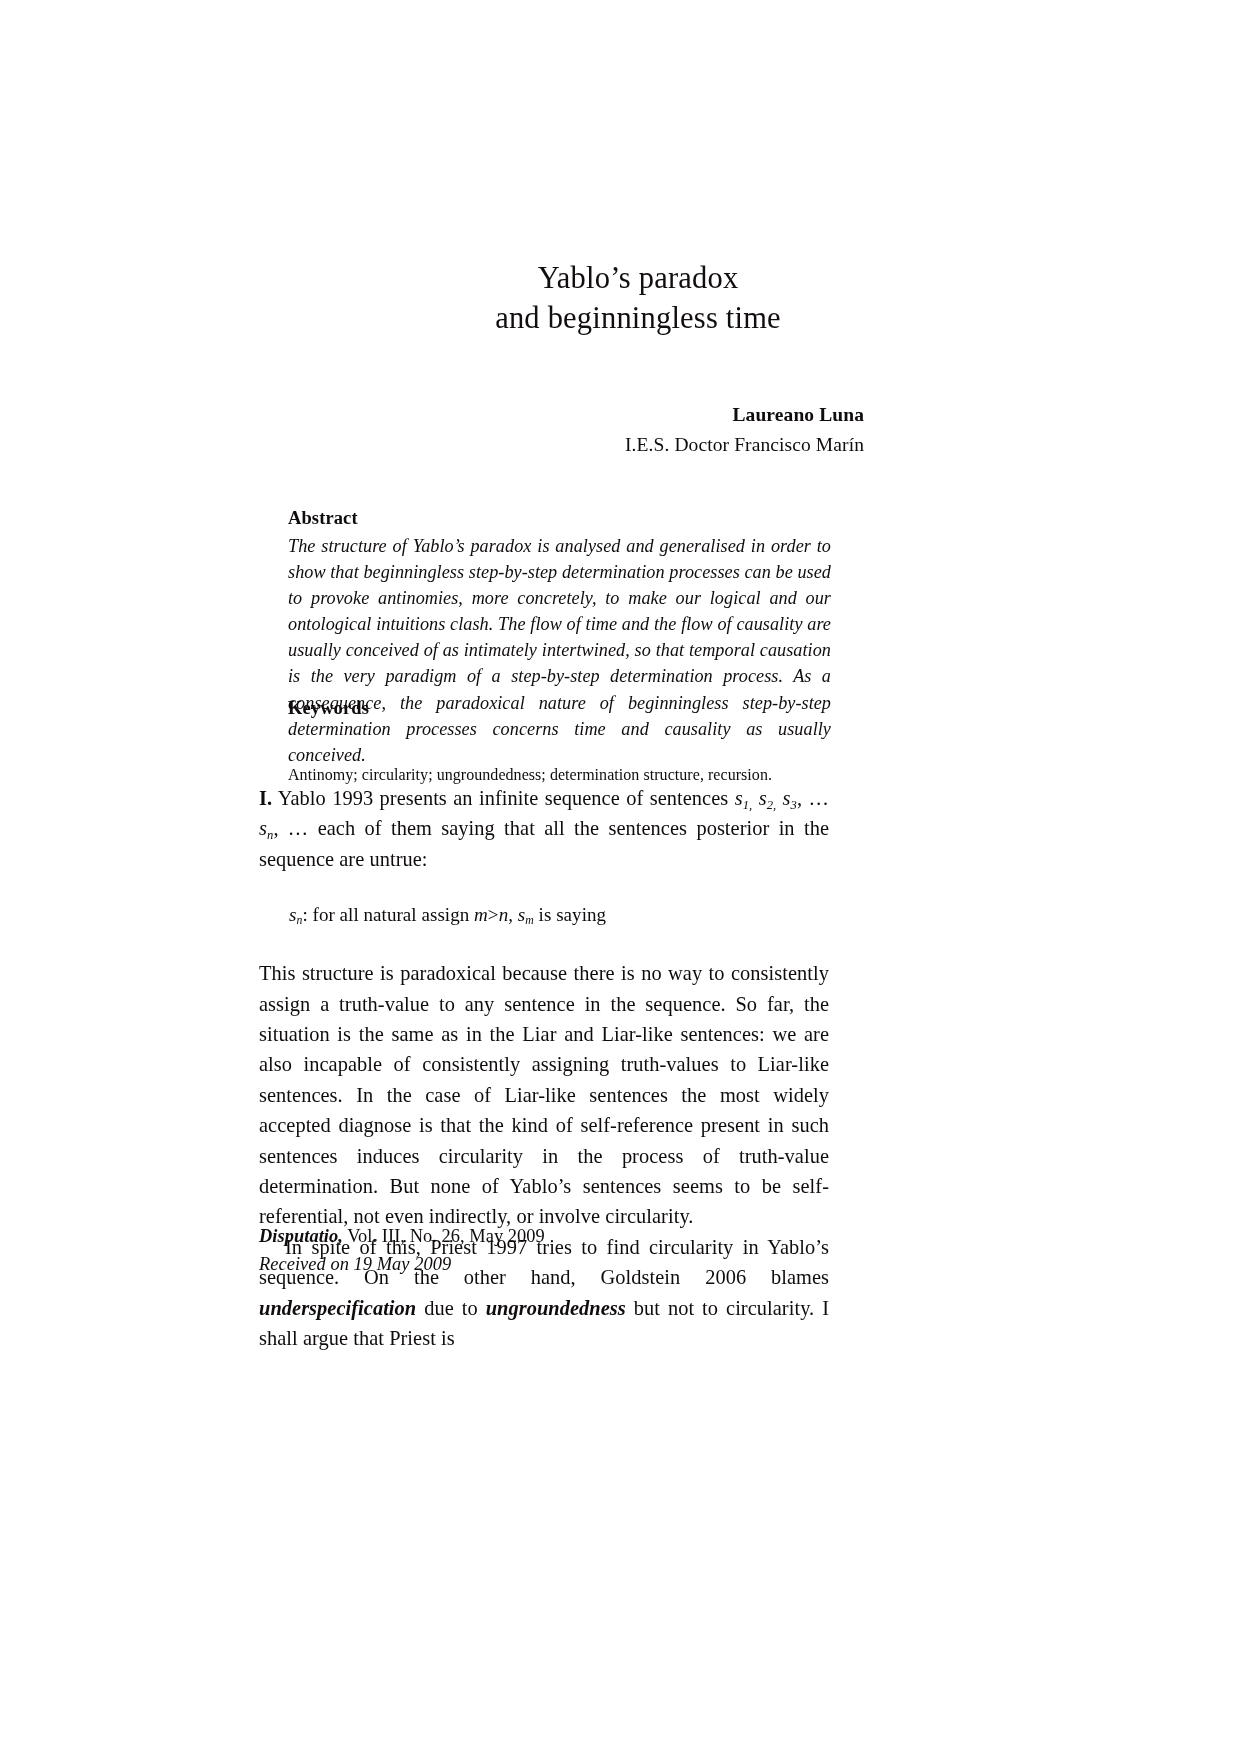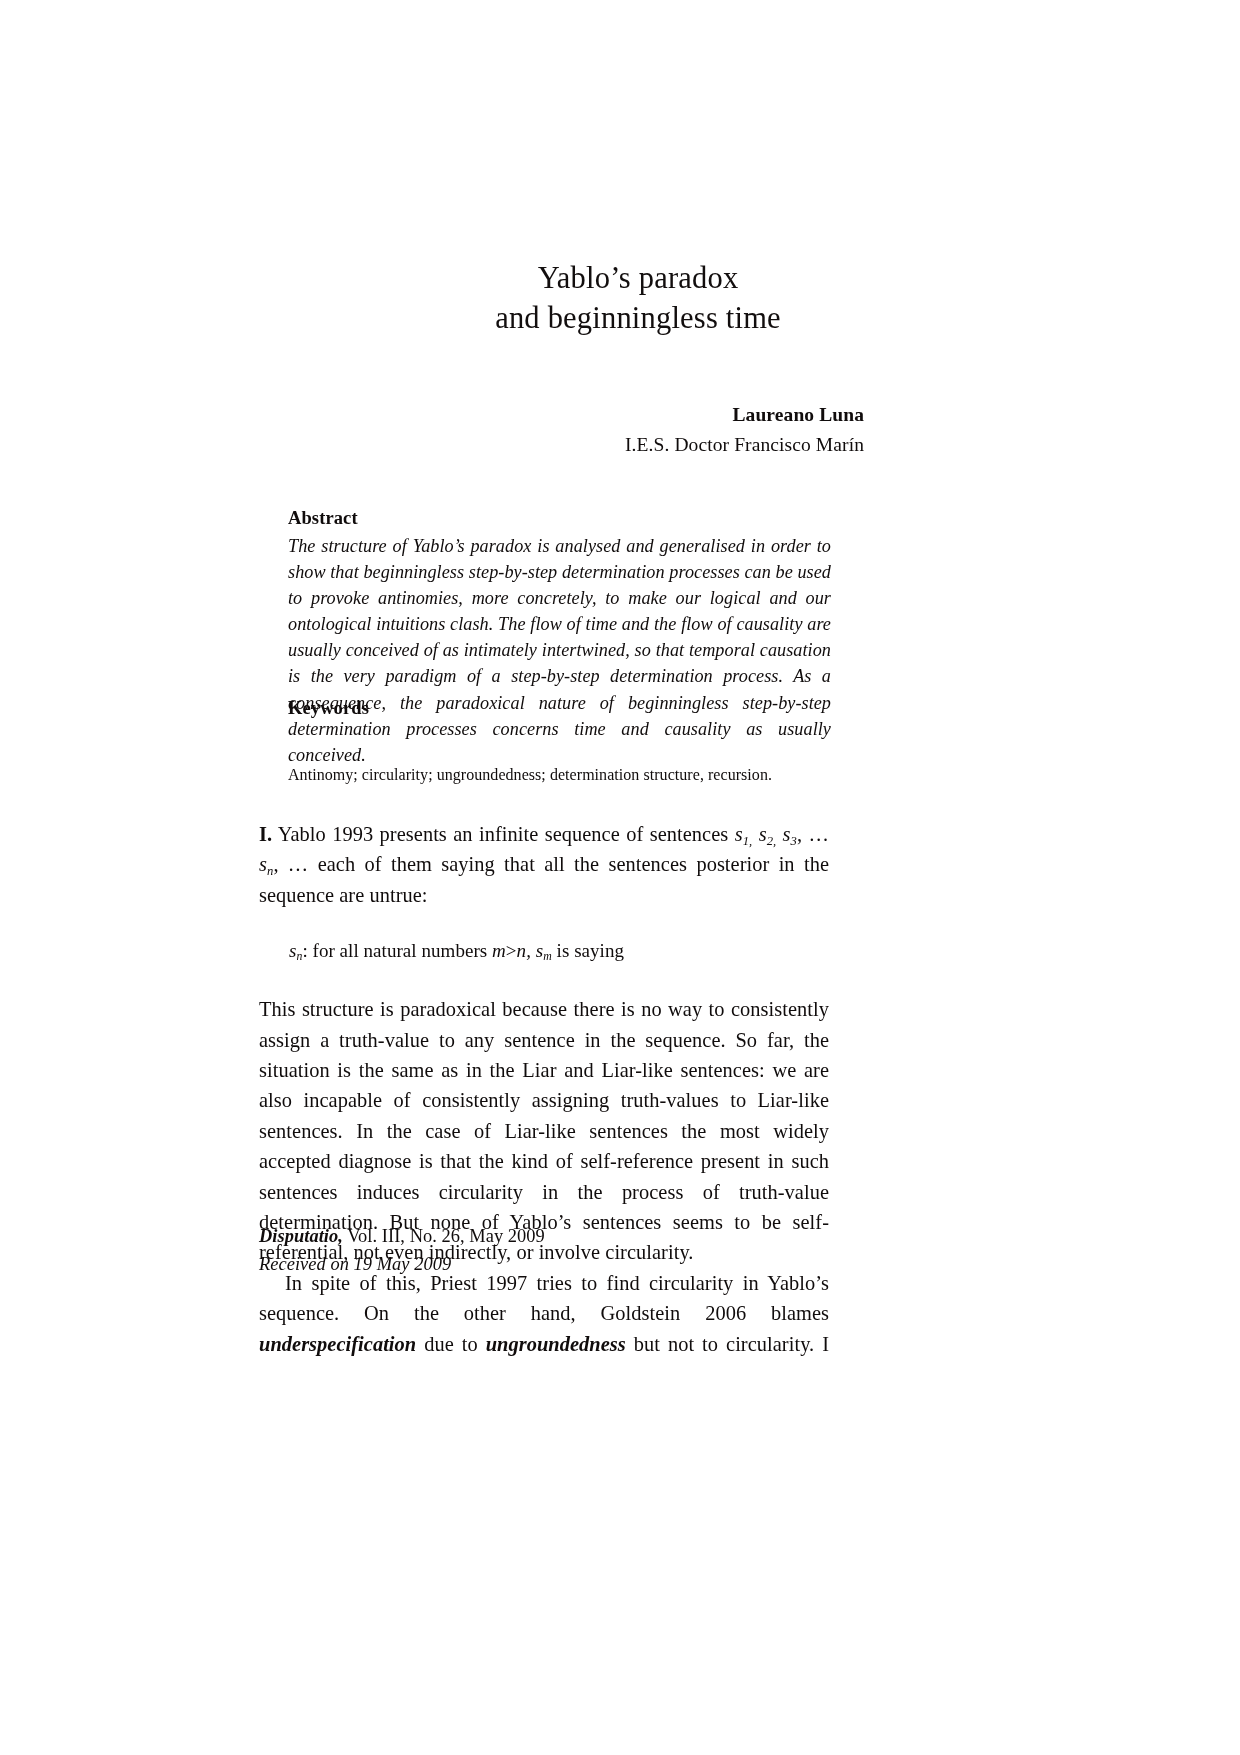--- a/index.html
+++ b/index.html
@@ -90,21 +90,20 @@
     letter-spacing: 0.05px;
     margin-top: 40px;
   }
 
   
   .body-block {
     position: absolute;
     left: 259px;
     top: 783px;
     width: 570px;
-    margin-top: 36px;
   }
   .para {
     font-size: 20.4px;
     line-height: 30.4px;
     text-align: justify;
     text-justify: inter-word;
     letter-spacing: 0.05px;
     margin: 0;
   }
   .para.indent {
@@ -167,21 +166,21 @@
 
   <div class="keywords-block">
     <div class="section-head">Keywords</div>
     <div class="keywords-body">Antinomy; circularity; ungroundedness; determination structure, recursion.</div>
   </div>
 
   <div class="body-block">
 
     <p class="para"><span class="sec-label">I.</span><span> Yablo 1993 presents an infinite sequence of sentences </span><span class="var"><span>s</span><sub>1,</sub></span><span class="var"><span> s</span><sub>2,</sub></span><span class="var"><span> s</span><sub>3</sub></span><span>, … </span><span class="var"><span>s</span><sub>n</sub></span><span>, … </span><span>each of them saying that all the sentences posterior in the sequence are untrue:</span></p>
 
-    <div class="display-line"><span class="var"><span>s</span><sub>n</sub></span><span>: for all natural numbers </span><span class="var">m</span><span class="gt">&gt;</span><span class="var">n,</span><span class="var"><span> s</span><sub>m</sub></span><span> is saying</span></div>
+    <div class="display-line"><span class="var"><span>s</span><sub>n</sub></span><span>: for all natural assign </span><span class="var">m</span><span class="gt">&gt;</span><span class="var">n,</span><span class="var"><span> s</span><sub>m</sub></span><span> is saying</span></div>
 
     <p class="para">This structure is paradoxical because there is no way to consistently assign a truth-value to any sentence in the sequence. So far, the situation is the same as in the Liar and Liar-like sentences: we are also incapable of consistently assigning truth-values to Liar-like sentences. In the case of Liar-like sentences the most widely accepted diagnose is that the kind of self-reference present in such sentences induces circularity in the process of truth-value determination. But none of Yablo’s sentences seems to be self-referential, not even indirectly, or involve circularity.</p>
 
     <p class="para indent"><span>In spite of this, Priest 1997 tries to find circularity in Yablo’s sequence. On the other hand, Goldstein 2006 blames </span><span class="it">underspecification</span><span> due to </span><span class="it">ungroundedness</span><span> but not to circularity. I shall argue that Priest is</span></p>
 
   </div>
 
   <div class="footer-block">
     <div class="footer-line"><span class="it">Disputatio,</span><span> Vol. III, No. 26, May 2009</span></div>
     <div class="footer-line received">Received on 19 May 2009</div>

